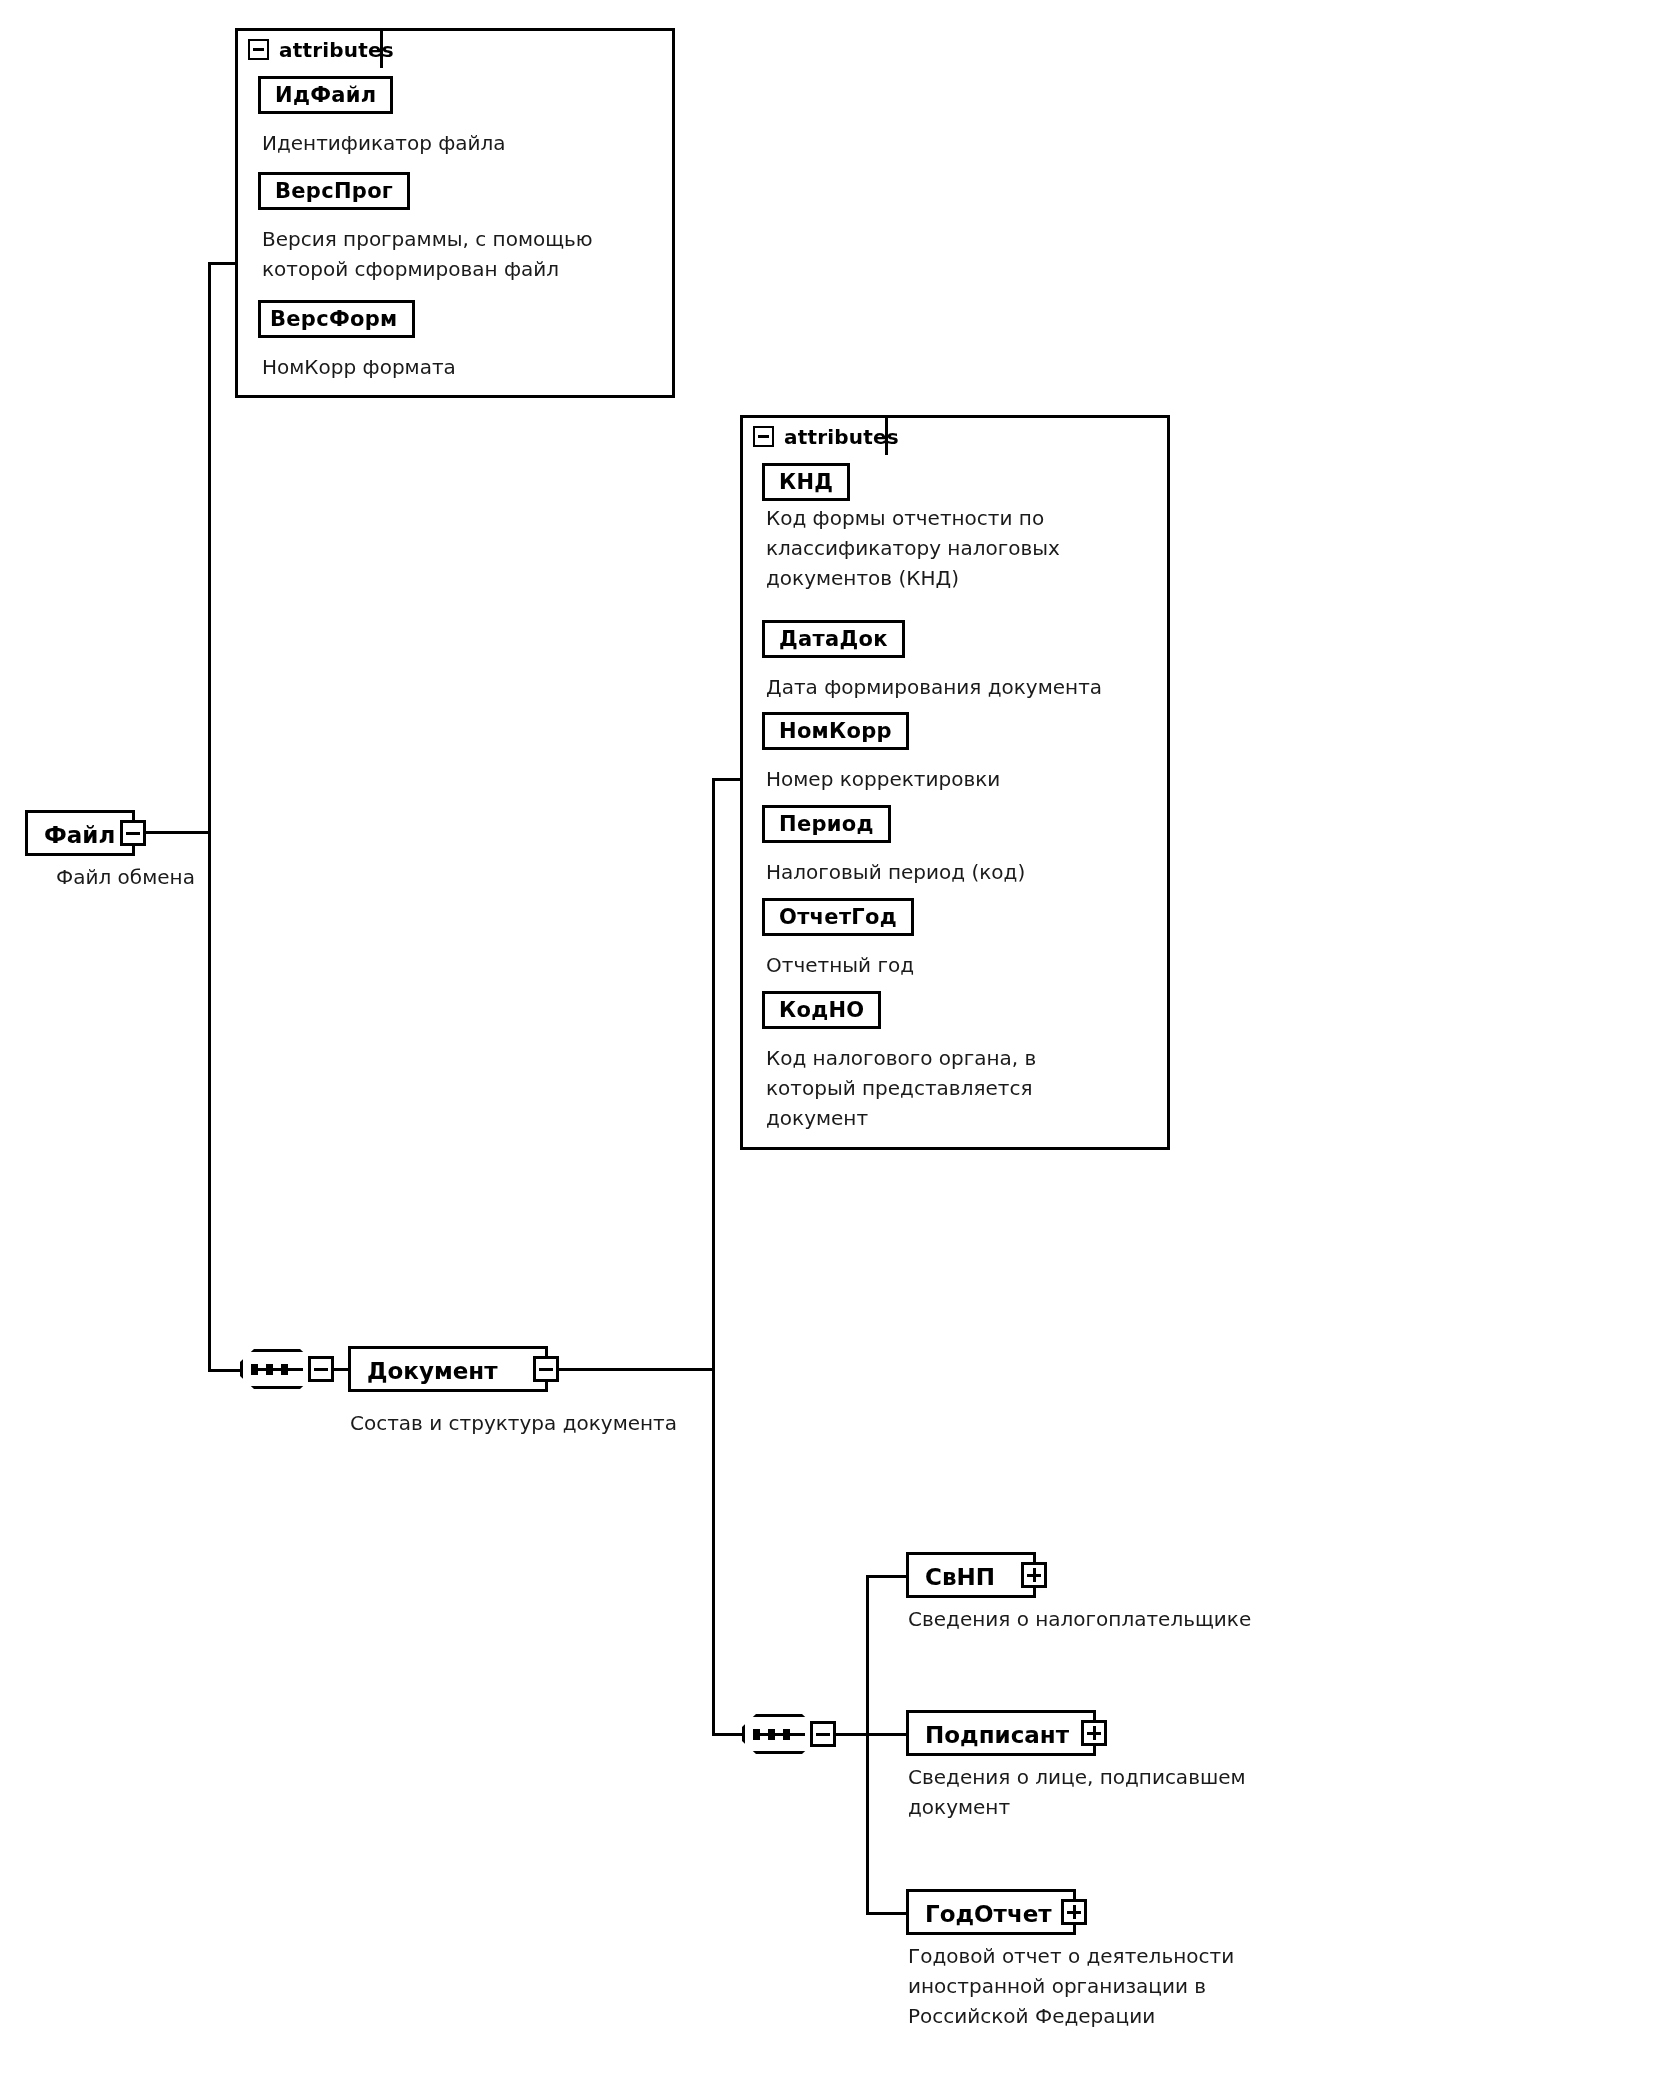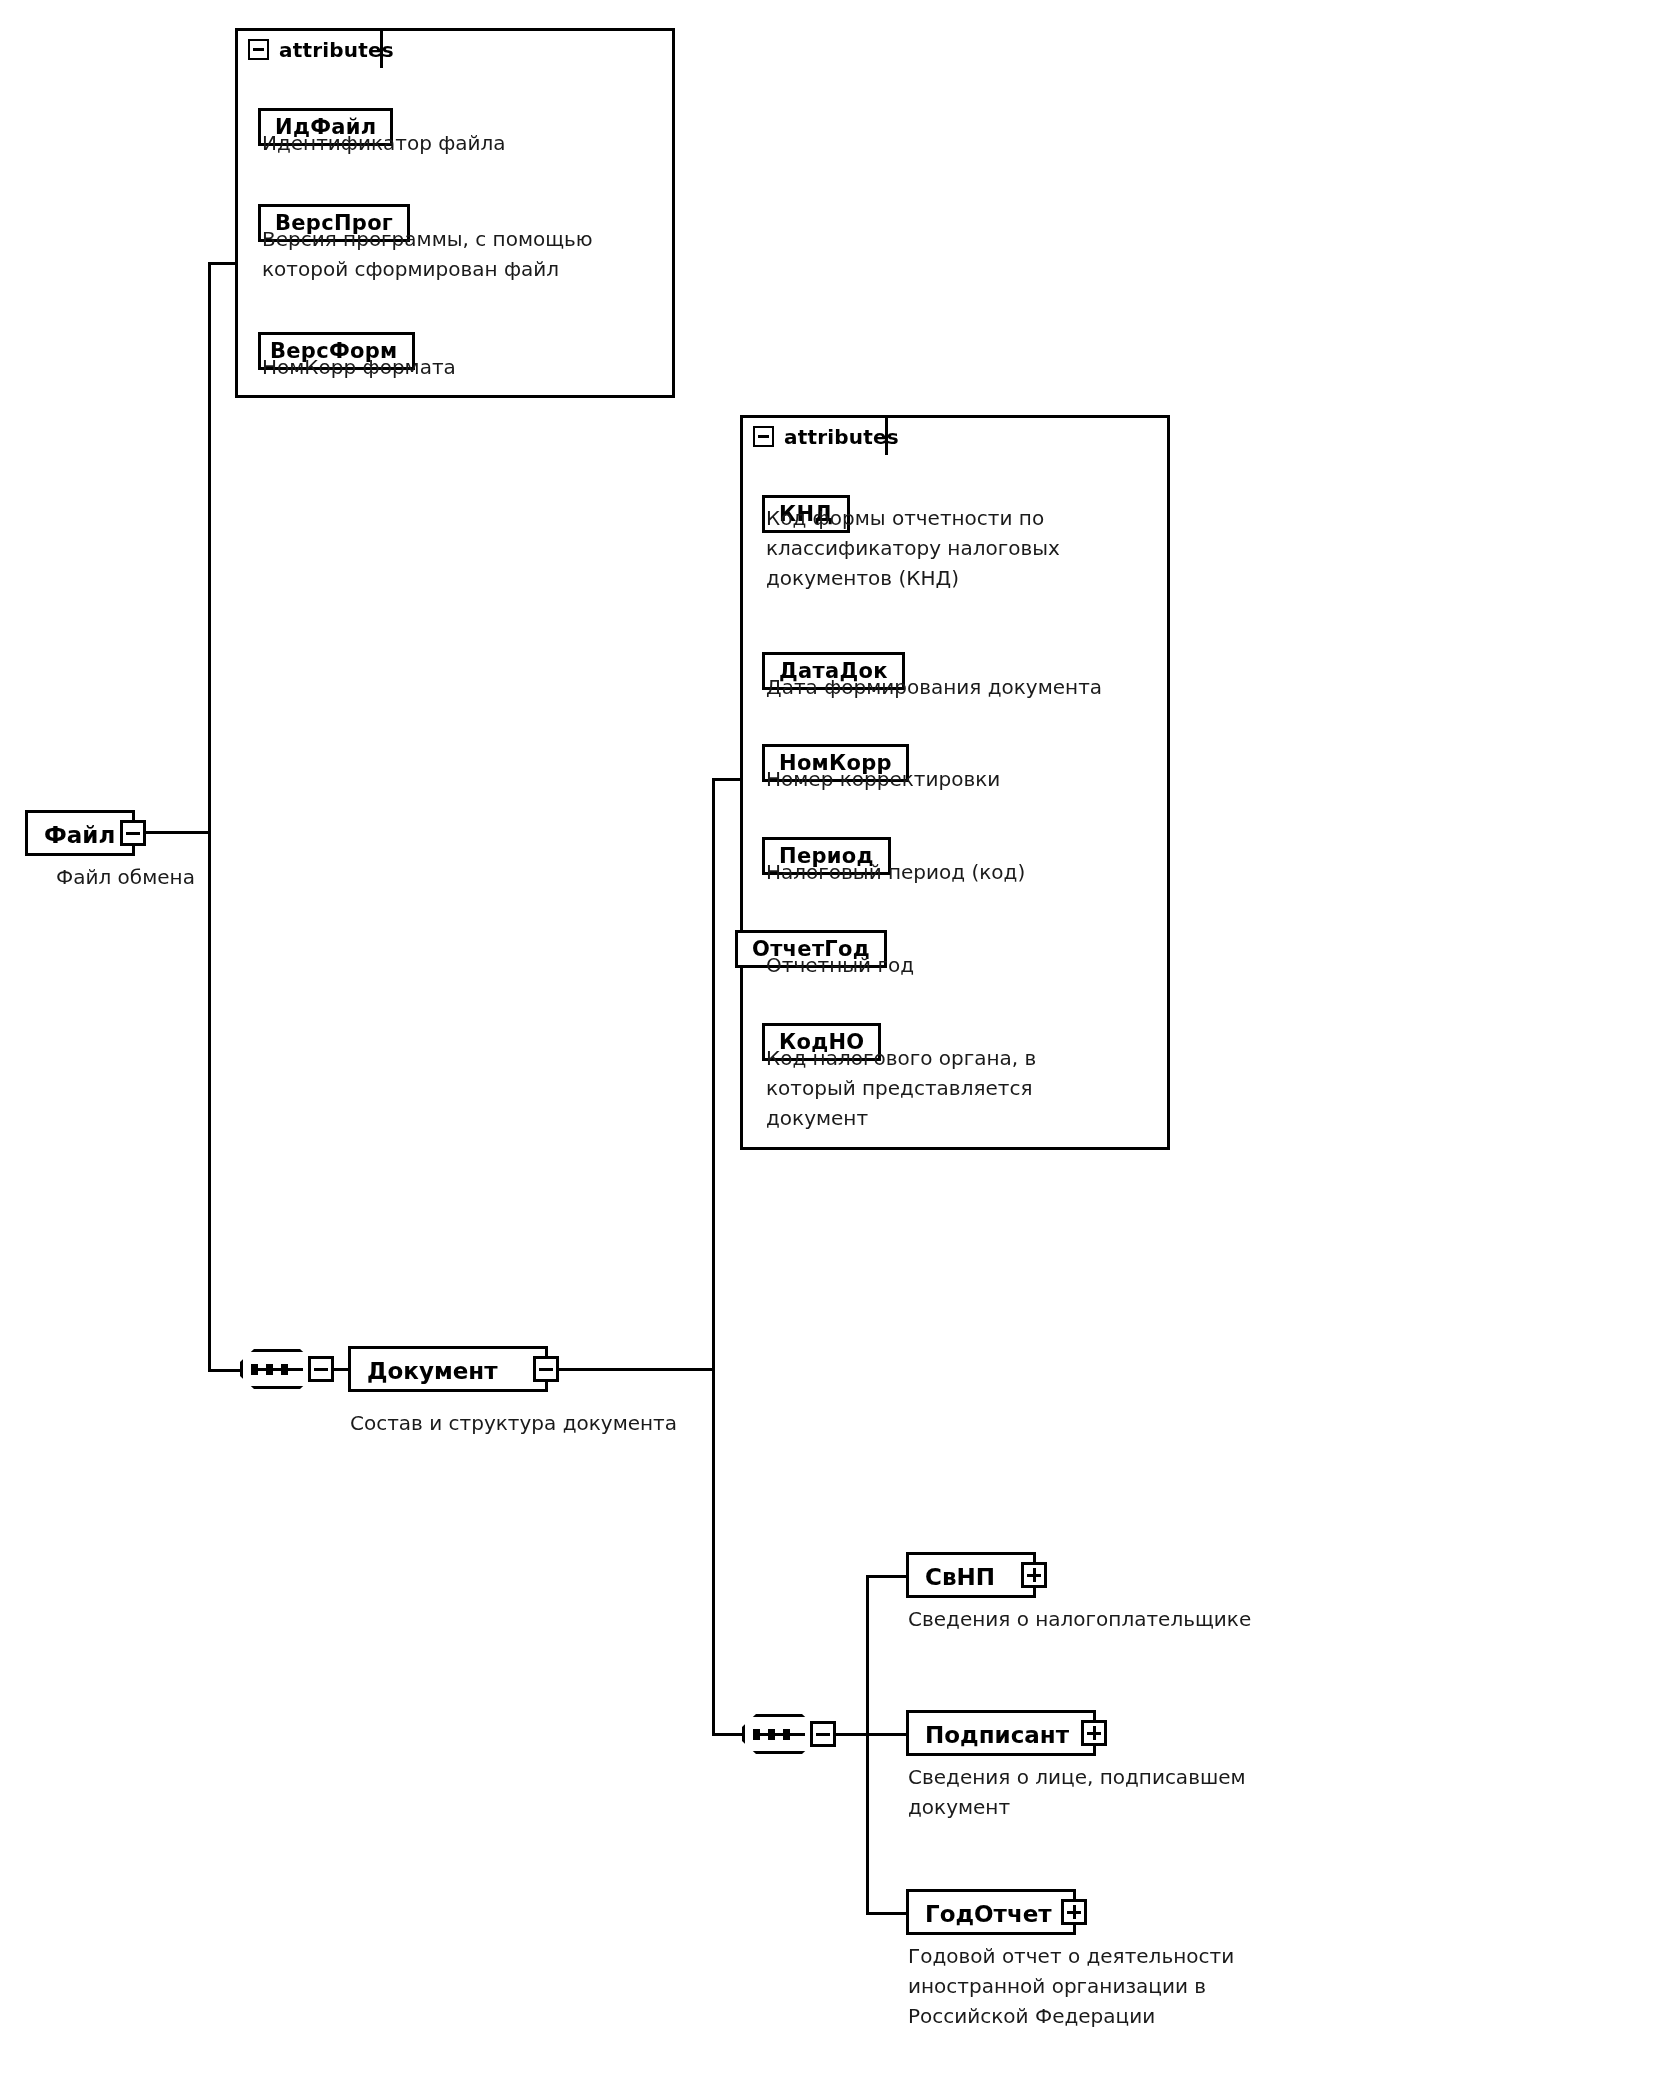--- a/index.html
+++ b/index.html
@@ -73,21 +73,20 @@
     box-sizing:border-box;
     display:flex;
     align-items:center;
     justify-content:center;
     font-weight:700;
     font-size:21px;
     letter-spacing:.3px;
     white-space:nowrap;
     padding:0 14px;
     height:38px;
-    margin-top:32px;
   }
   .chip:after{   
     content:"";
     position:absolute;
     left:8px; right:-9px; top:9px; bottom:-9px;
     background:
       repeating-linear-gradient(45deg,#000 0 1px,transparent 1px 3px);
     z-index:-1;
   }
 
@@ -259,21 +258,21 @@
   <div class="chip" style="left:762px;top:712px;">
     <span>НомКорр</span>
   </div>
   <div class="desc" style="left:766px;top:764px;width:400px;">Номер корректировки</div>
 
   <div class="chip" style="left:762px;top:805px;">
     <span>Период</span>
   </div>
   <div class="desc" style="left:766px;top:857px;width:400px;">Налоговый период (код)</div>
 
-  <div class="chip" style="left:735px;top:898px;">
+  <div class="chip" style="left:762px;top:898px;">
     <span>ОтчетГод</span>
   </div>
   <div class="desc" style="left:766px;top:950px;width:400px;">Отчетный год</div>
 
   <div class="chip" style="left:762px;top:991px;">
     <span>КодНО</span>
   </div>
   <div class="desc" style="left:766px;top:1043px;width:400px;">Код налогового органа, в
 который представляется
 документ</div>

